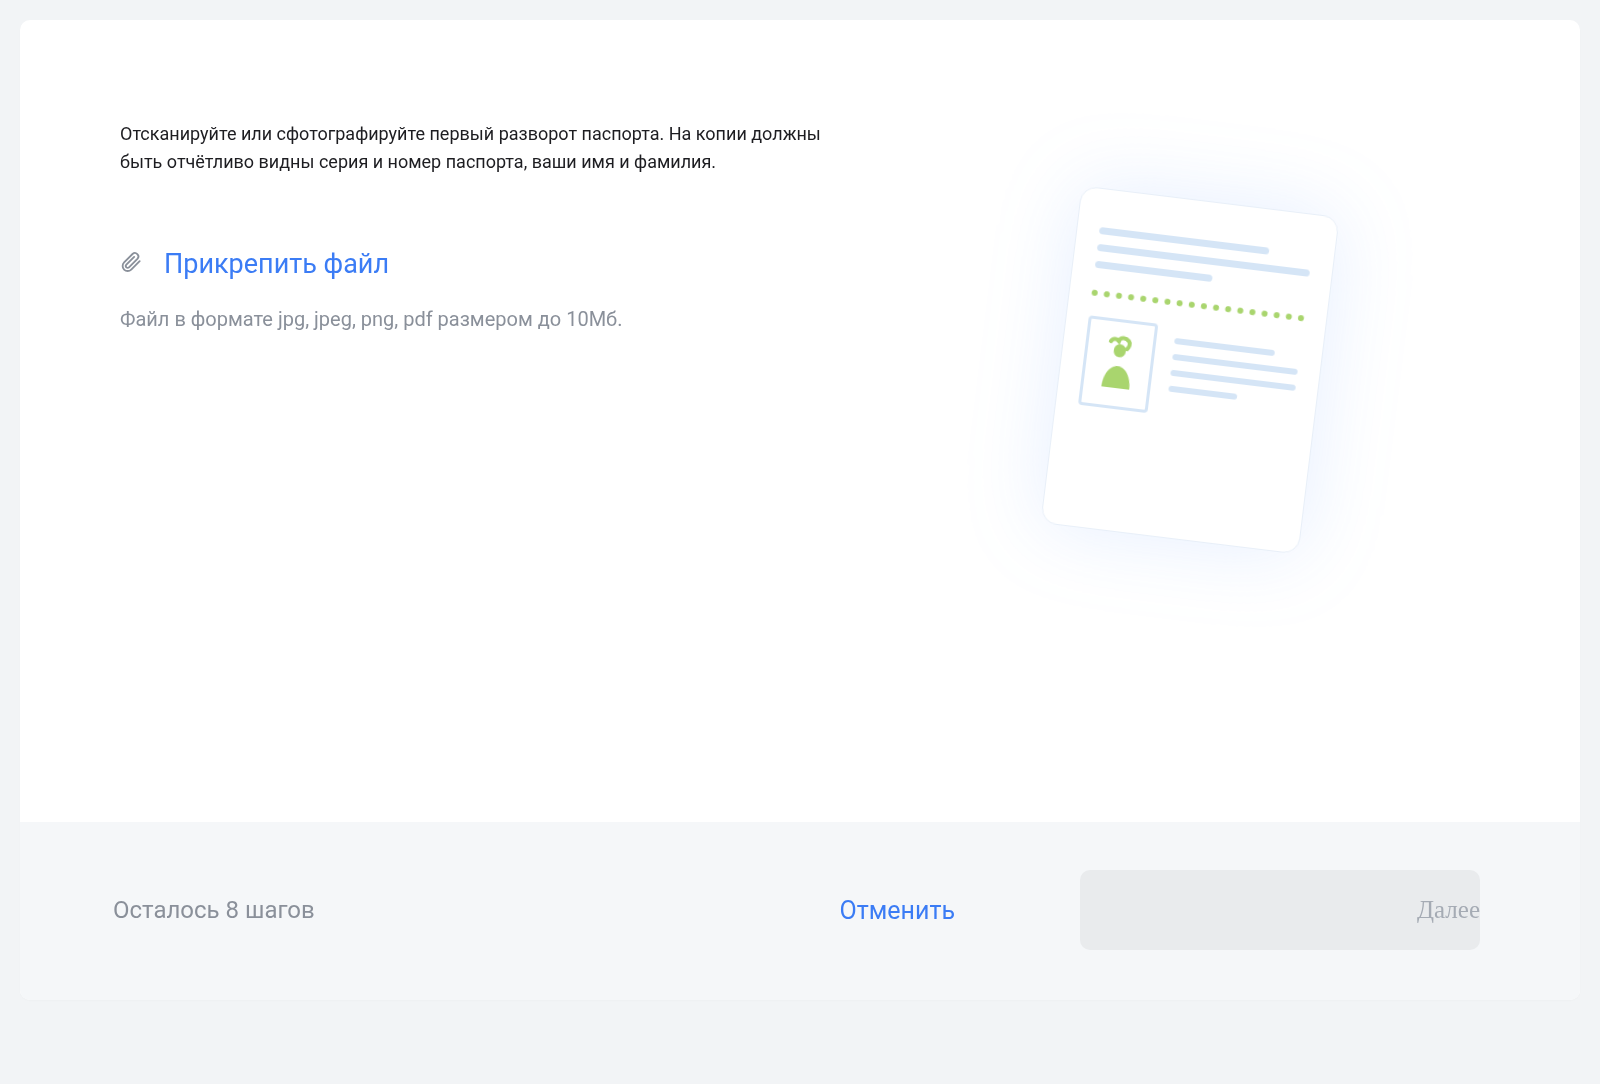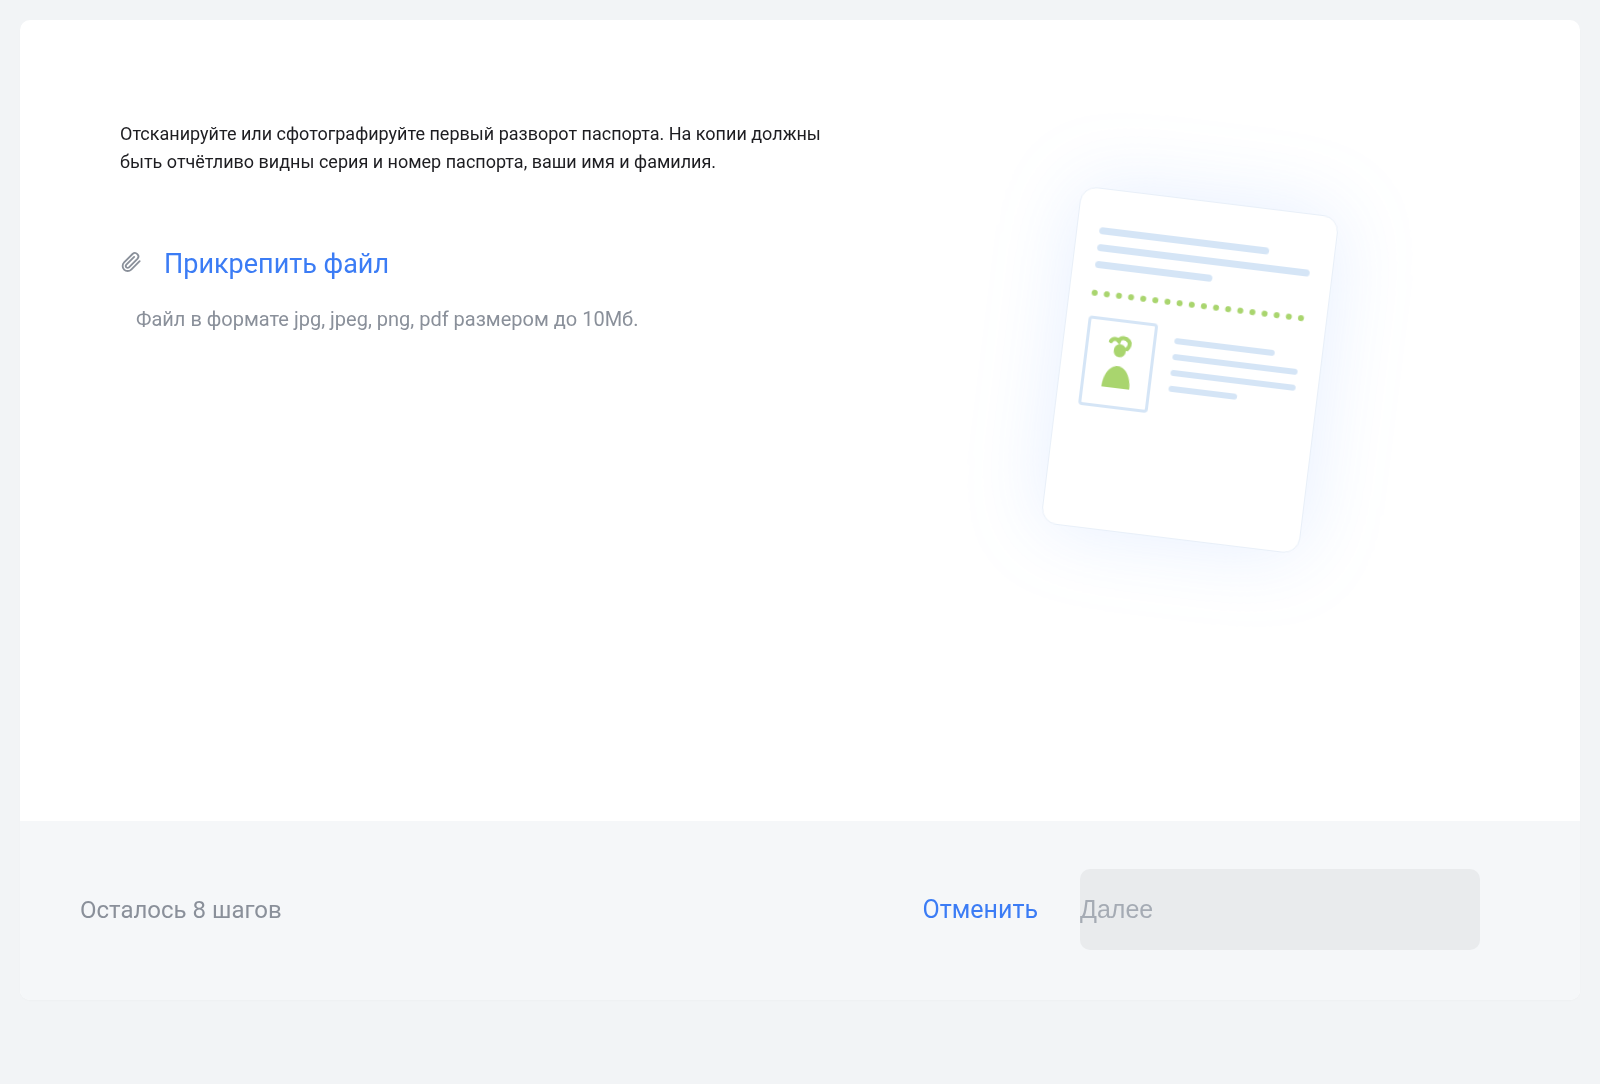--- a/index.html
+++ b/index.html
@@ -75,21 +75,21 @@
     }
     .attach-row .attach-text{
       color:var(--link);
       font-size:27px;
       font-weight:400;
     }
     .hint{
       color:var(--muted);
       font-size:20px;
       line-height:1.5;
-      margin:16px;
+      margin:0;
     }
     
     .passport-illustration{
       width:260px;
       height:340px;
       position:relative;
       transform:rotate(7deg);
       filter:drop-shadow(0 0 40px rgba(90,150,255,0.15));
     }
     .passport-illustration .doc{
@@ -133,46 +133,47 @@
       border-radius:0 0 10px 10px;
       padding:48px 100px 50px 60px;
       display:flex;
       align-items:center;
       margin-top:auto;
     }
     .steps-left{
       color:var(--muted);
       font-size:24px;
       flex:1;
+      margin-left:33px;
     }
     .footer-actions{
       display:flex;
       align-items:center;
-      gap:36px;
+      gap:119px;
     }
     .btn-cancel{
       background:transparent;
       border:none;
       color:var(--link);
       font-size:25px;
       cursor:pointer;
       font-family:inherit;
       padding:10px 6px;
     }
     .btn-next{
       background:var(--next-disabled);
       border:none;
       color:var(--next-disabled-text);
       font-size:25px;
-      font-family:Liberation Sans, sans-serif;
+      font-family:Liberation Serif, serif;
       padding:26px 0;
       width:400px;
       border-radius:10px;
       cursor:not-allowed;
-      text-align:left;
+      text-align:right;
     }
   </style>
 </head>
 <body>
 
 <div class="card">
   <div class="content">
     <div class="left">
 
       <p class="description">Отсканируйте или сфотографируйте первый разворот паспорта. На копии должны быть отчётливо видны серия и номер паспорта, ваши имя и фамилия.</p>

